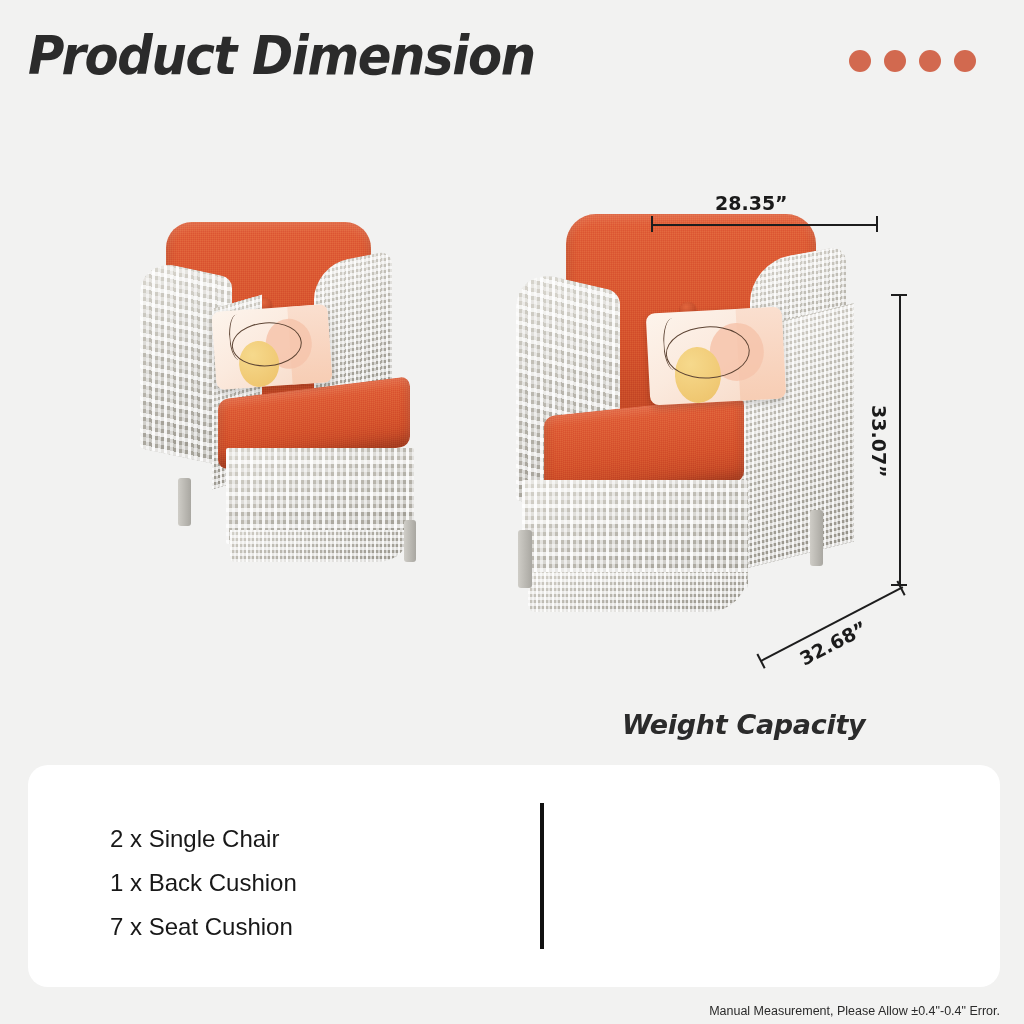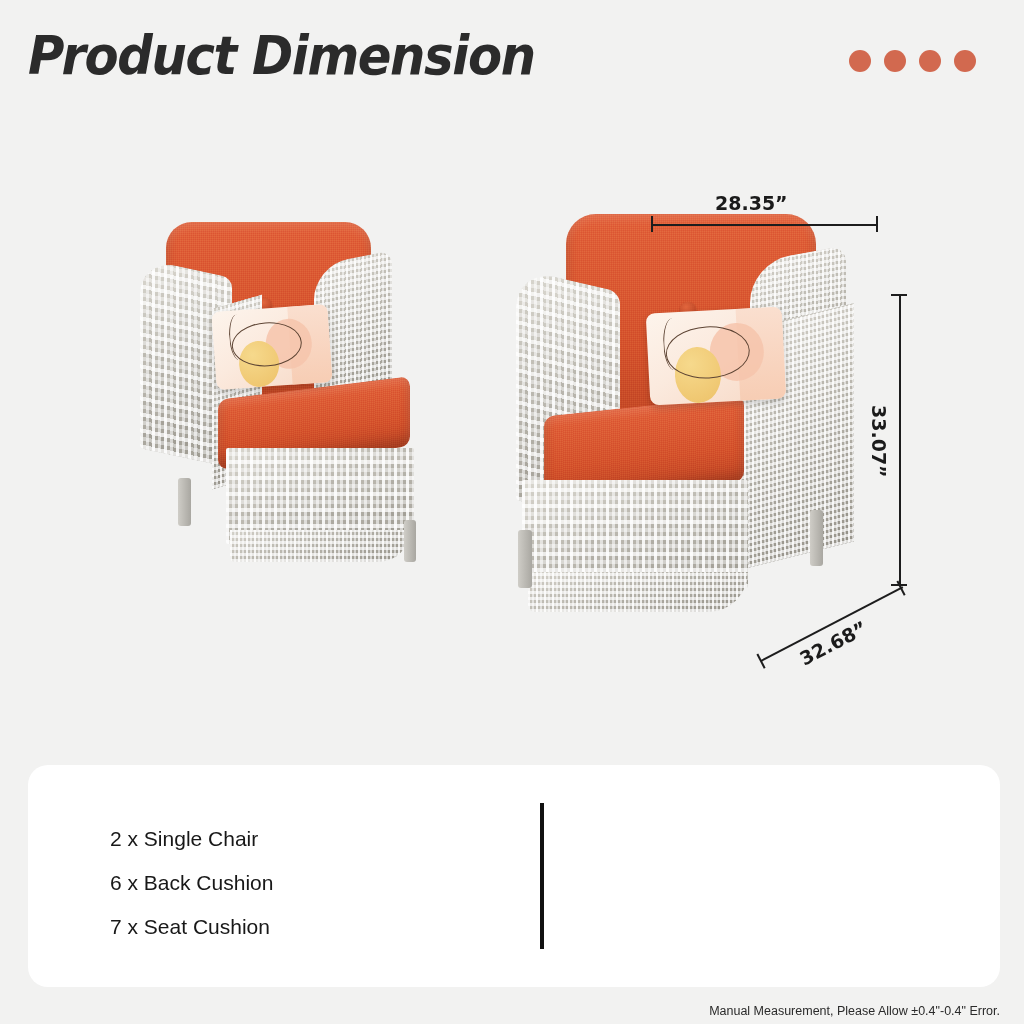--- a/index.html
+++ b/index.html
@@ -151,21 +151,21 @@
 
   .card {
     position: absolute;
     left: 28px; top: 765px;
     width: 972px; height: 222px;
     background: #fff;
     border-radius: 20px;
   }
   .includes { position: absolute; left: 82px; top: 52px; }
   .includes-item {
-    font-size: 21px;
+    font-size: 24px;
     color: #181818;
     line-height: 44px;
     white-space: nowrap;
   }
   .divider { position: absolute; left: 512px; top: 38px; width: 4px; height: 146px; background: #111; }
   .capacity {
     position: absolute; left: 632px; top: 96px;
     font-size: 21px; color: #181818; white-space: nowrap;
   }
   .footnote {
@@ -255,24 +255,25 @@
 
     <div>
       <div class="dim-diag" style="left:761px; top:510px; width:160px; transform:rotate(-27.5deg);"></div>
       <div class="cap cap-v" style="left:760px; top:503px; transform:rotate(-27.5deg);"></div>
       <div class="cap cap-v" style="left:900px; top:430px; transform:rotate(-27.5deg);"></div>
       <div class="dim-label" style="left:796px; top:500px; transform:rotate(-27.5deg); transform-origin:left top;">32.68”</div>
     </div>
 
   </div>
 
+  <div class="sec-head sec-head-right">Weight Capacity</div>
 
   <div class="card">
     <div class="includes">
       <div class="includes-item">2 x Single Chair</div>
-      <div class="includes-item">6 x Back Cushion</div>
+      <div class="includes-item">1 x Back Cushion</div>
       <div class="includes-item">7 x Seat Cushion</div>
     </div>
     <div class="divider"></div>
   </div>
 
   <div class="footnote">Manual Measurement, Please Allow ±0.4"-0.4" Error.</div>
 </div>
 
 </body></html>

